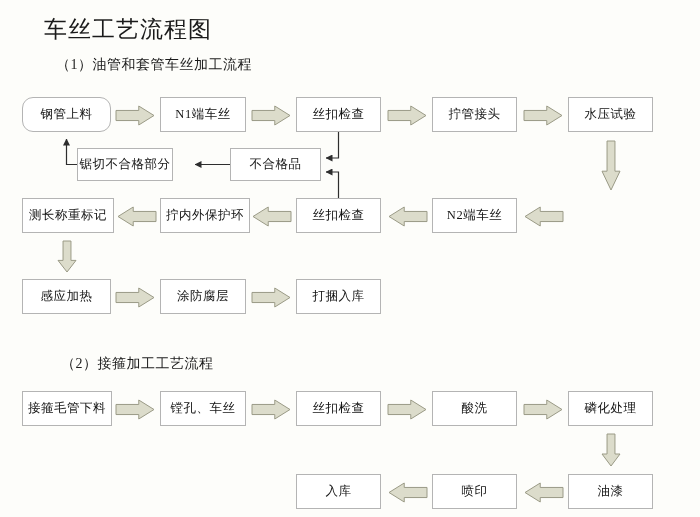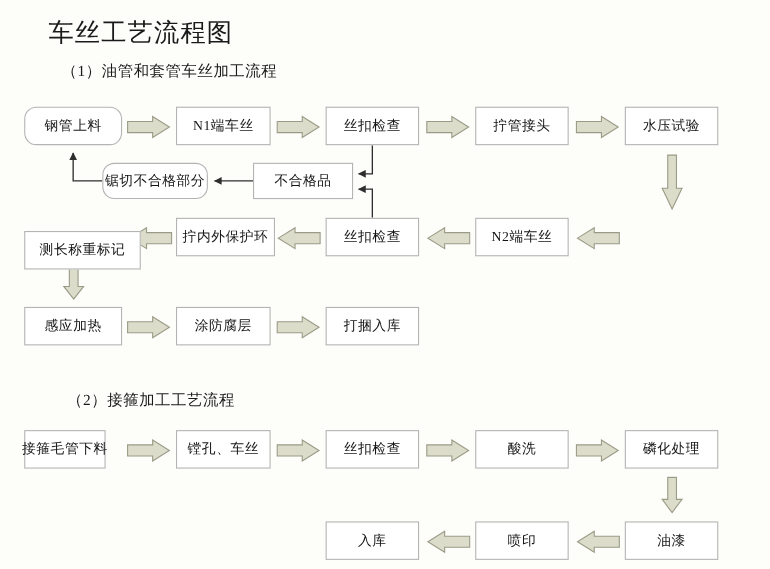--- a/index.html
+++ b/index.html
@@ -106,33 +106,33 @@
       <path d="M93,164.5 L66.5,164.5 L66.5,139" fill="none" stroke="#2e2e2e" stroke-width="1.2" marker-end="url(#ah)"></path>
     </g>
   </svg>
 
   <div class="node" style="left:22px;  top:97px;  width:89px; height:35px;border-radius:11px;">钢管上料</div>
   <div class="node" style="left:160px; top:97px;  width:86px; height:35px;">N1端车丝</div>
   <div class="node" style="left:296px; top:97px;  width:85px; height:35px;">丝扣检查</div>
   <div class="node" style="left:432px; top:97px;  width:85px; height:35px;">拧管接头</div>
   <div class="node" style="left:568px; top:97px;  width:85px; height:35px;">水压试验</div>
 
-  <div class="node" style="left:93px;  top:148px; width:96px; height:33px;border-radius:11px;">锯切不合格部分</div>
+  <div class="node" style="left:77px;  top:148px; width:96px; height:33px;">锯切不合格部分</div>
   <div class="node" style="left:230px; top:148px; width:91px; height:33px;">不合格品</div>
 
-  <div class="node" style="left:22px;  top:198px; width:106px; height:35px;margin-top:12px;">测长称重标记</div>
+  <div class="node" style="left:22px;  top:198px; width:92px; height:35px;">测长称重标记</div>
   <div class="node" style="left:160px; top:198px; width:90px; height:35px;">拧内外保护环</div>
   <div class="node" style="left:296px; top:198px; width:85px; height:35px;">丝扣检查</div>
   <div class="node" style="left:432px; top:198px; width:85px; height:35px;">N2端车丝</div>
 
   <div class="node" style="left:22px;  top:279px; width:89px; height:35px;">感应加热</div>
   <div class="node" style="left:160px; top:279px; width:86px; height:35px;">涂防腐层</div>
   <div class="node" style="left:296px; top:279px; width:85px; height:35px;">打捆入库</div>
 
-  <div class="node" style="left:22px;  top:391px; width:74px; height:35px;">接箍毛管下料</div>
+  <div class="node" style="left:22px;  top:391px; width:90px; height:35px;">接箍毛管下料</div>
   <div class="node" style="left:160px; top:391px; width:86px; height:35px;">镗孔、车丝</div>
   <div class="node" style="left:296px; top:391px; width:85px; height:35px;">丝扣检查</div>
   <div class="node" style="left:432px; top:391px; width:85px; height:35px;">酸洗</div>
   <div class="node" style="left:568px; top:391px; width:85px; height:35px;">磷化处理</div>
 
   <div class="node" style="left:296px; top:474px; width:85px; height:35px;text-align:center;">入库</div>
   <div class="node" style="left:568px; top:474px; width:85px; height:35px;">油漆</div>
   <div class="node" style="left:432px; top:474px; width:85px; height:35px;">喷印</div>
 
   <div id="arrow-layer">

